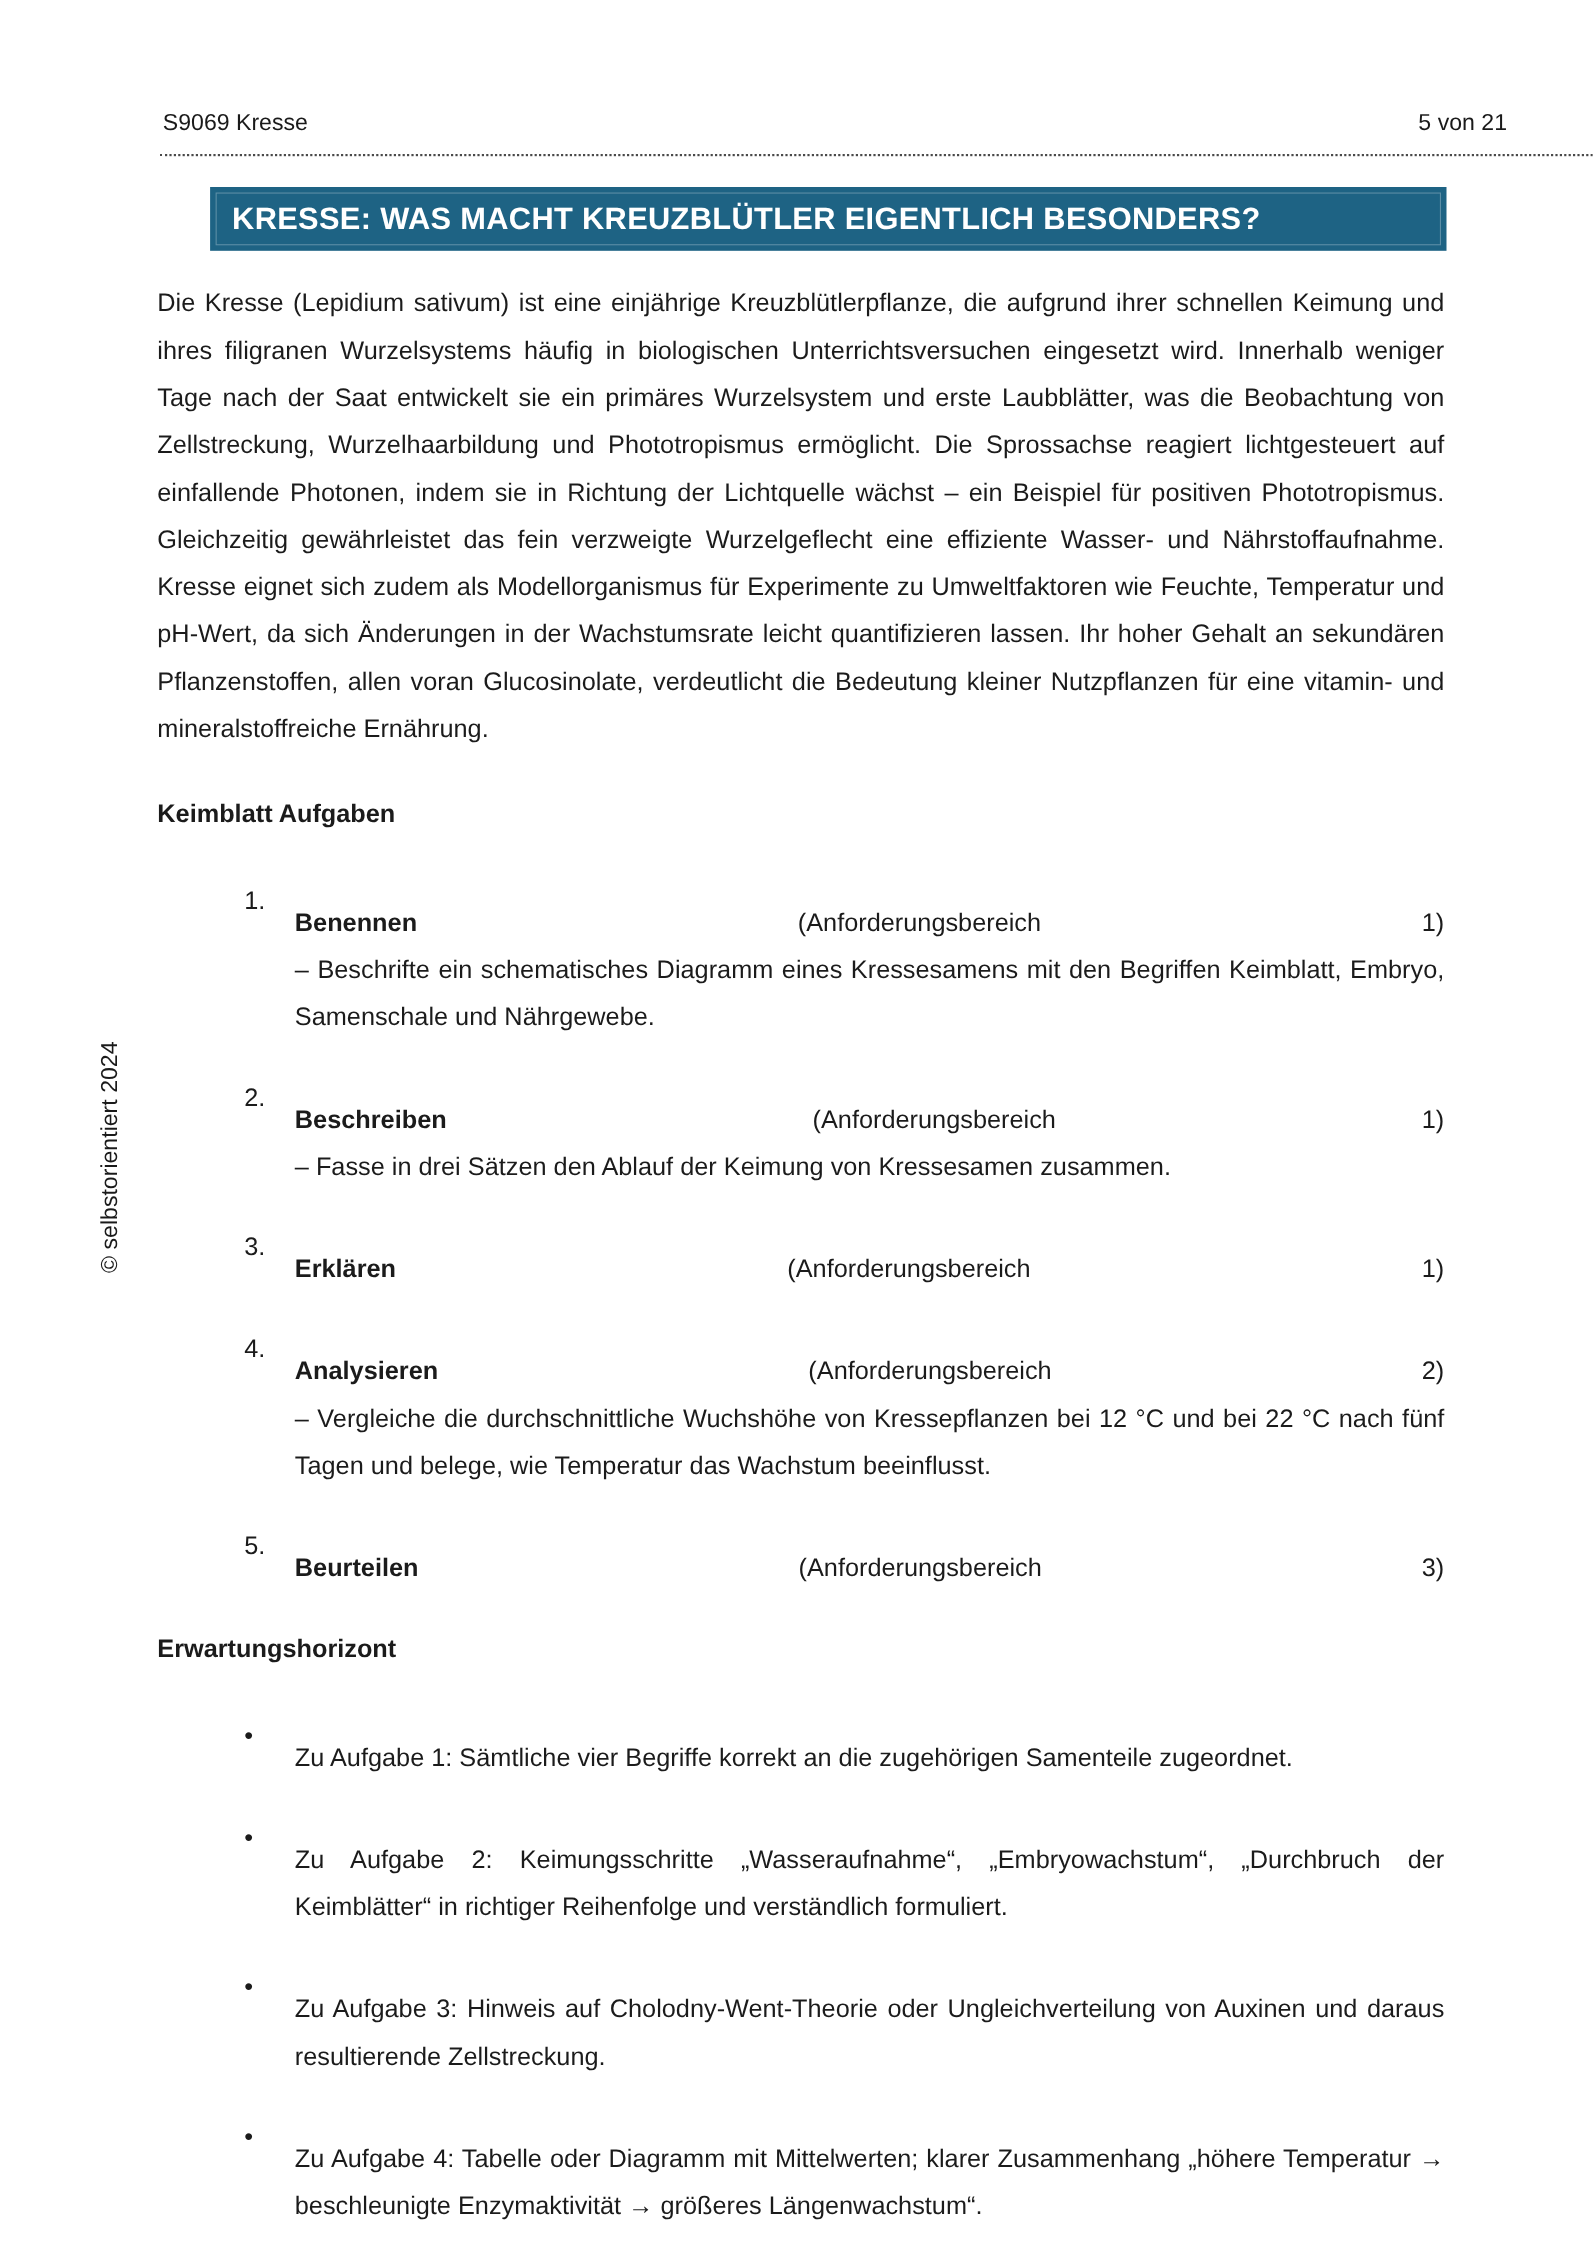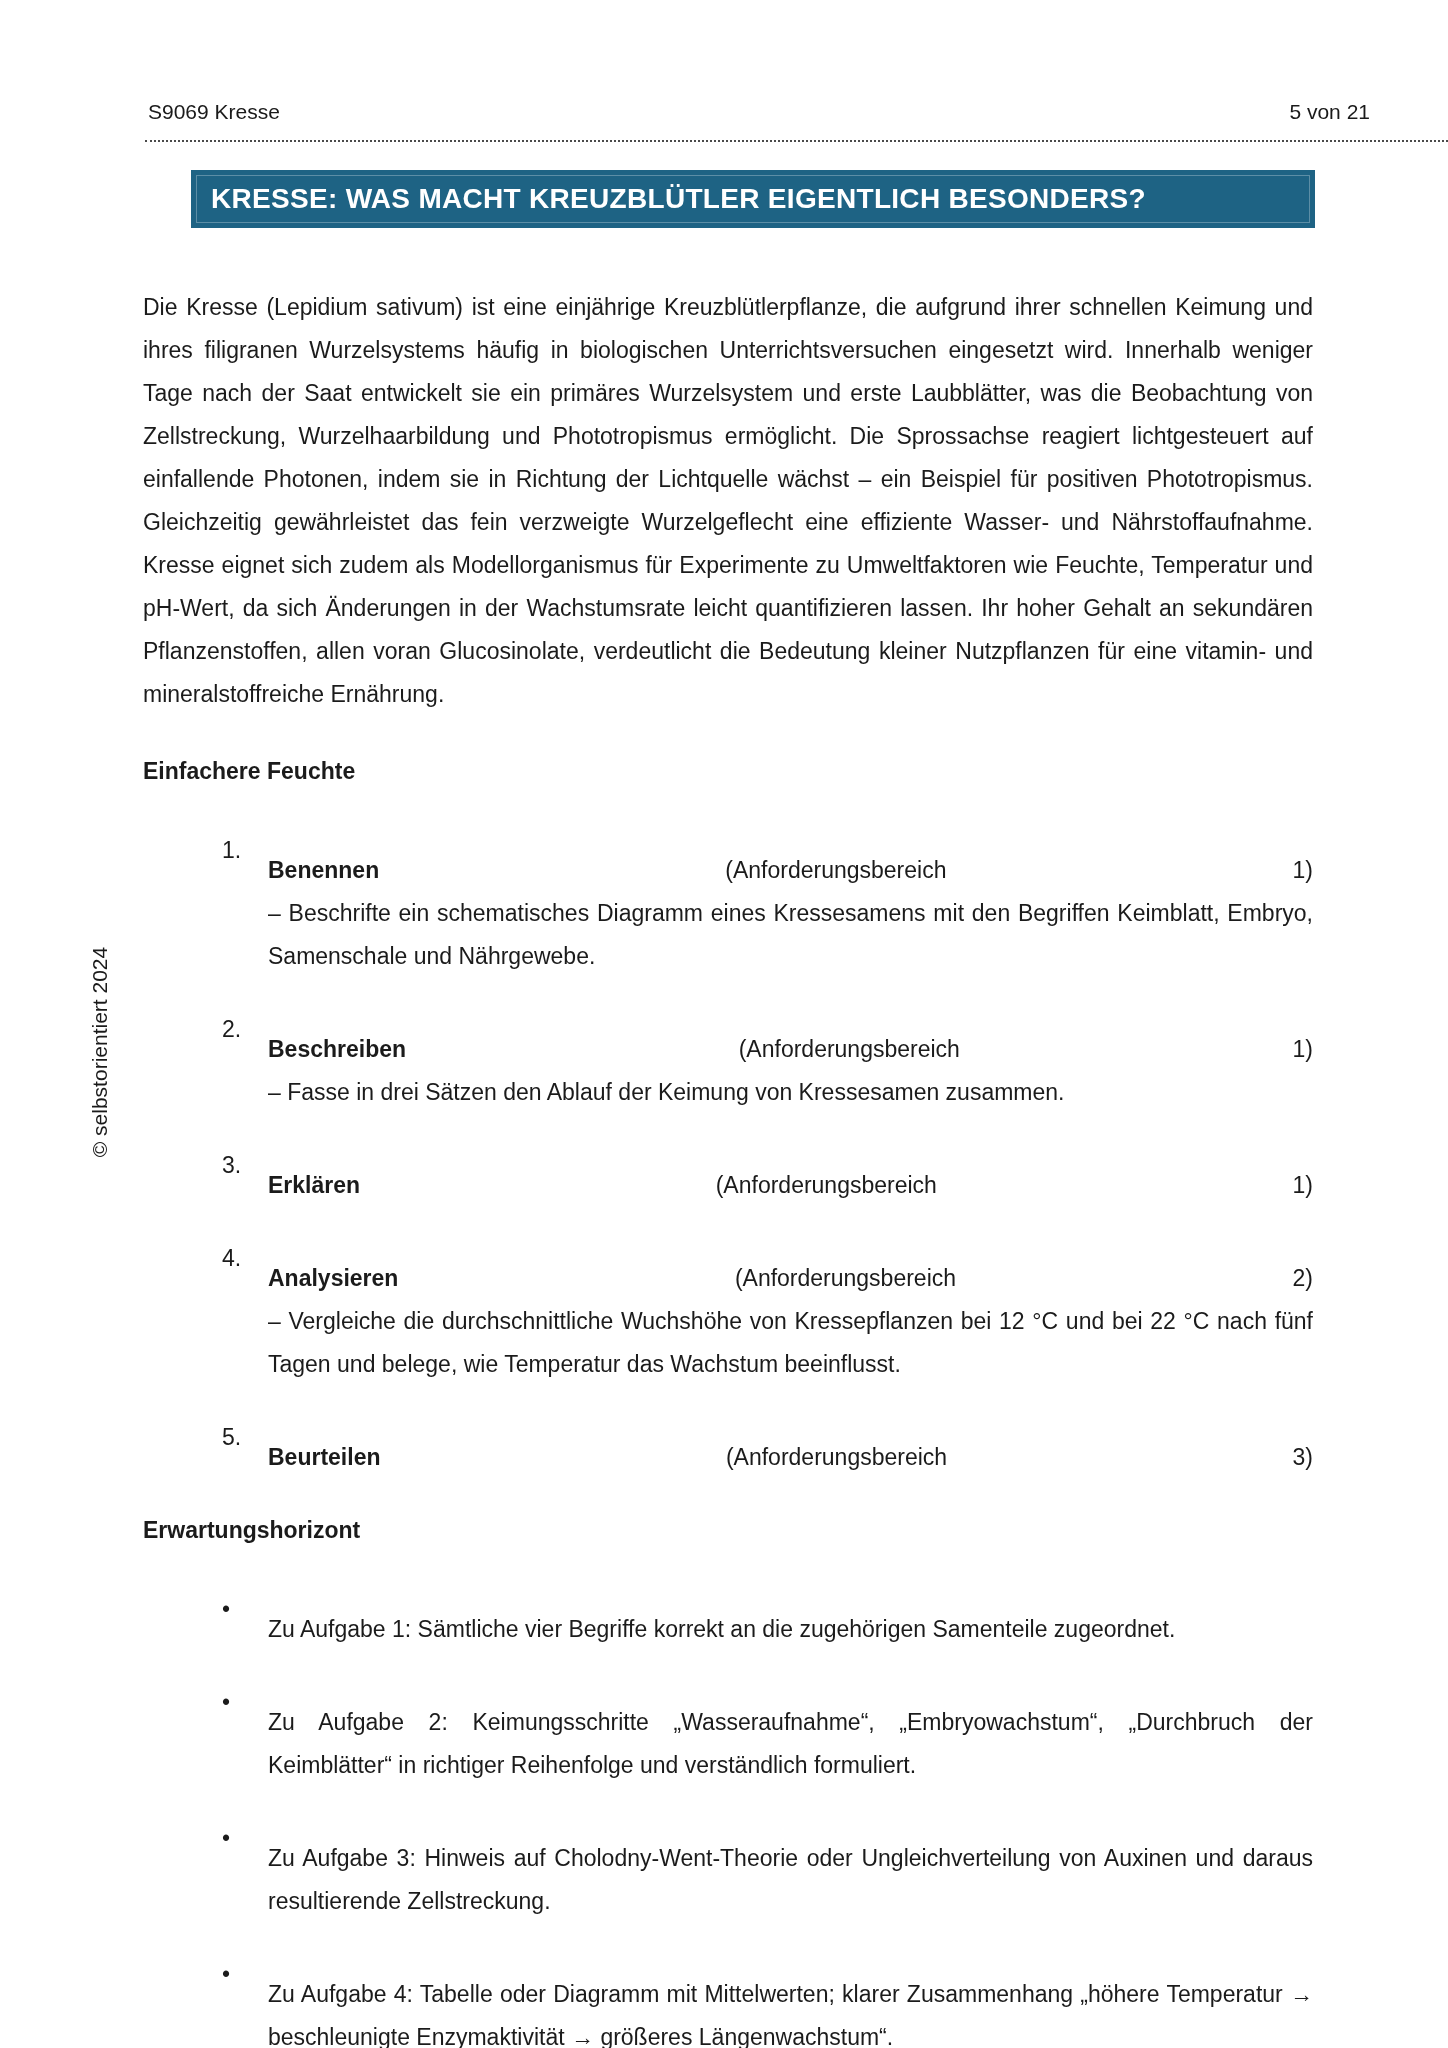--- a/index.html
+++ b/index.html
@@ -31,21 +31,20 @@
     border:1px solid rgba(255,255,255,0.28);
     pointer-events:none;
   }
   .content {
     position:absolute; left:143px; width:1170px; top:254px;
     font-size:23px; line-height:43px;
   }
   .intro {
     text-align:justify;
     margin-bottom:34px;
-    margin-top:32px;
   }
   h2.sec {
     font-size:23px; line-height:43px; font-weight:bold;
     margin:0 0 36px 0;
   }
   .list-item {
     display:flex;
     padding-left:79px;
     margin-bottom:30px;
   }
@@ -81,21 +80,21 @@
 <div class="title-bar" style="background: rgb(30, 99, 132); margin-left: 28px;">
   <span>KRESSE: WAS MACHT KREUZBLÜTLER EIGENTLICH BESONDERS?</span>
 </div>
 
 <div class="copyright-vertical">© selbstorientiert 2024</div>
 
 <main class="content">
 
   <p class="intro">Die Kresse (Lepidium sativum) ist eine einjährige Kreuzblütlerpflanze, die aufgrund ihrer schnellen Keimung und ihres filigranen Wurzelsystems häufig in biologischen Unterrichtsversuchen eingesetzt wird. Innerhalb weniger Tage nach der Saat entwickelt sie ein primäres Wurzelsystem und erste Laubblätter, was die Beobachtung von Zellstreckung, Wurzelhaarbildung und Phototropismus ermöglicht. Die Sprossachse reagiert lichtgesteuert auf einfallende Photonen, indem sie in Richtung der Lichtquelle wächst – ein Beispiel für positiven Phototropismus. Gleichzeitig gewährleistet das fein verzweigte Wurzelgeflecht eine effiziente Wasser- und Nährstoffaufnahme. Kresse eignet sich zudem als Modellorganismus für Experimente zu Umweltfaktoren wie Feuchte, Temperatur und pH-Wert, da sich Änderungen in der Wachstumsrate leicht quantifizieren lassen. Ihr hoher Gehalt an sekundären Pflanzenstoffen, allen voran Glucosinolate, verdeutlicht die Bedeutung kleiner Nutzpflanzen für eine vitamin- und mineralstoffreiche Ernährung.</p>
 
-  <h2 class="sec">Einfachere Feuchte</h2>
+  <h2 class="sec">Keimblatt Aufgaben</h2>
 
   <div class="list-item">
     <span class="marker">1.</span>
     <div class="item-body">
       <div class="task-head">
         <span class="task-label">Benennen</span>
         <span>(Anforderungsbereich</span>
         <span>1)</span>
       </div>
       <div class="task-text">– Beschrifte ein schematisches Diagramm eines Kressesamens mit den Begriffen Keimblatt, Embryo, Samenschale und Nährgewebe.</div>

